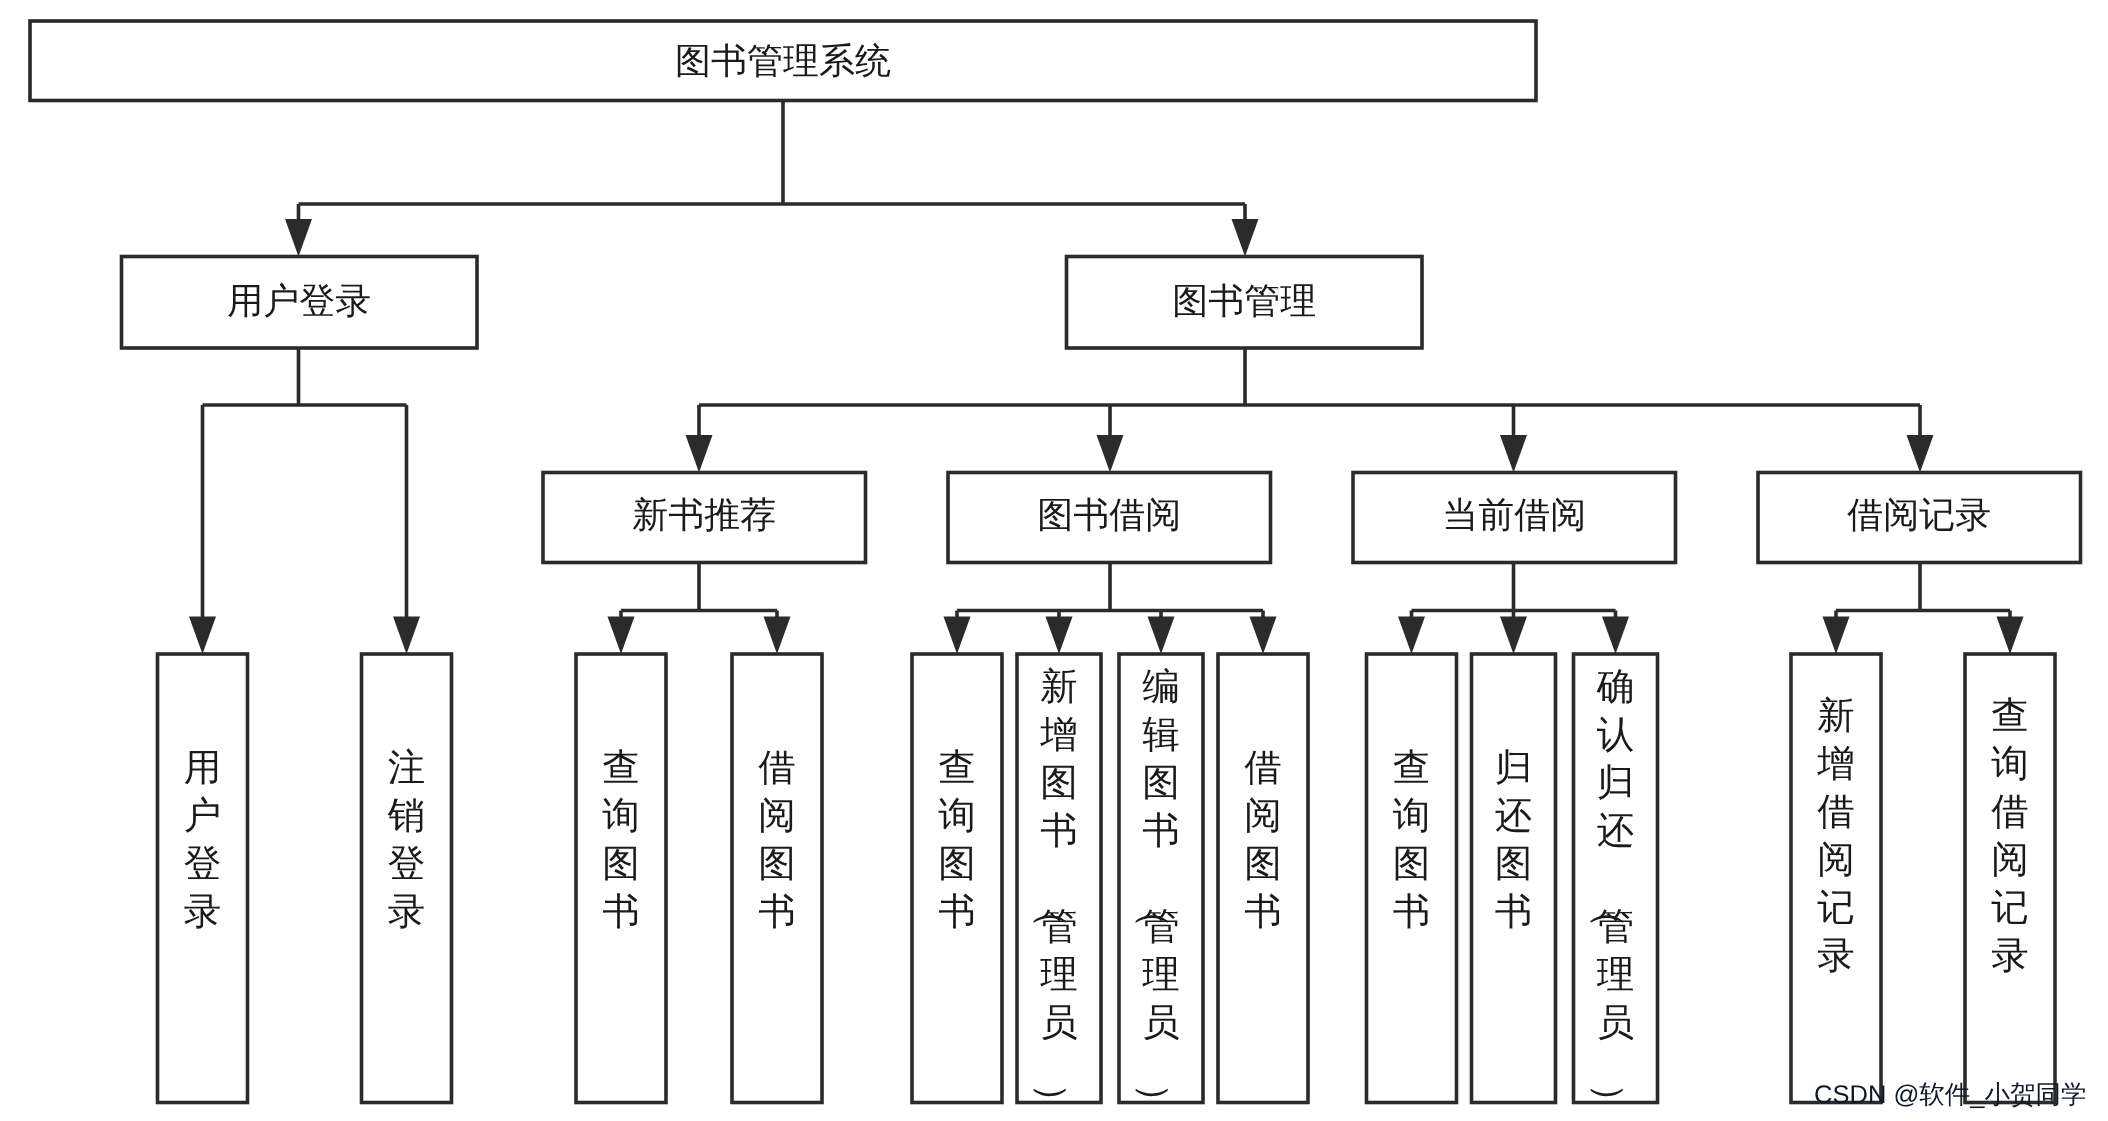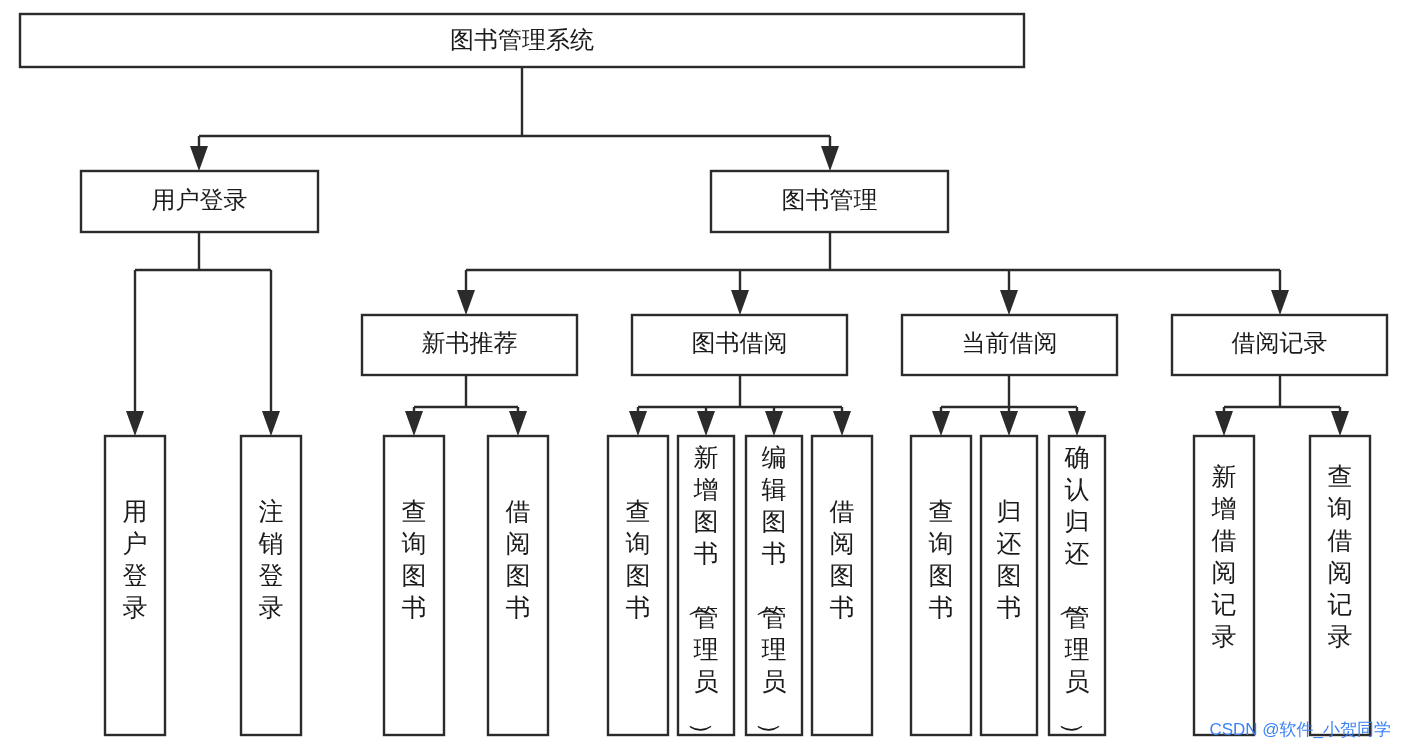--- a/index.html
+++ b/index.html
@@ -53,21 +53,21 @@
   .arrow-head {
     fill: #2b2b2b;
     stroke: none;
   }
   .watermark {
     position: absolute;
     right: 14px;
     bottom: 6px;
     font-family: "Liberation Sans", "DejaVu Sans", sans-serif;
     font-size: 17px;
-    color: #3b82f6;
+    color: #0f172a;
     white-space: nowrap;
     pointer-events: none;
   }
 </style>
 </head>
 <body>
 
 <div id="diagram-root">
 
   <svg id="flow" viewBox="0 0 1405 747" xmlns="http://www.w3.org/2000/svg">

